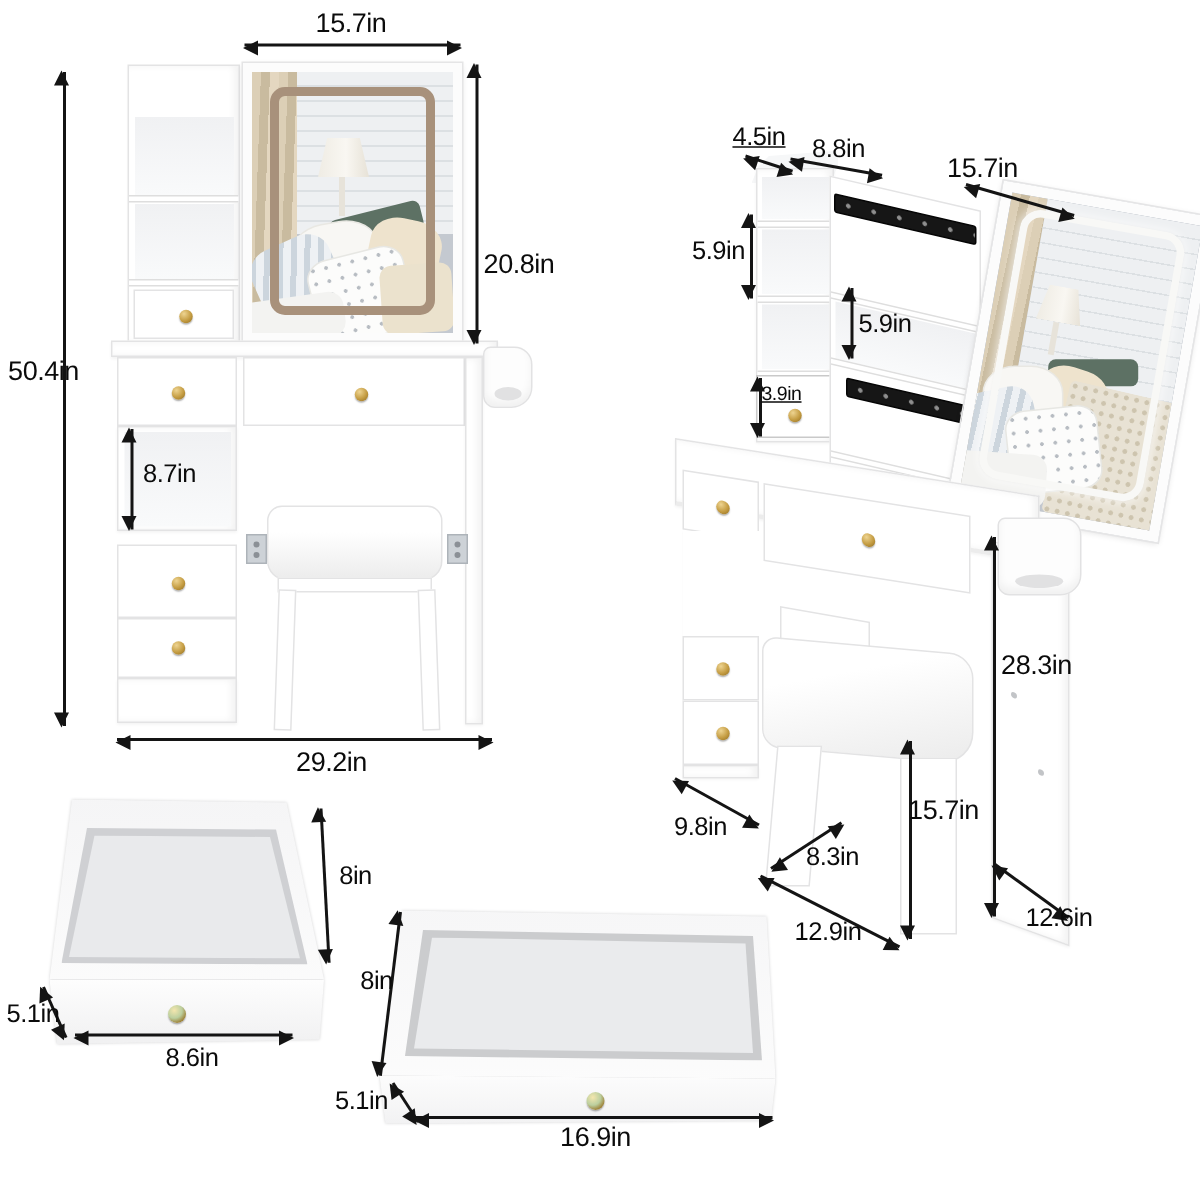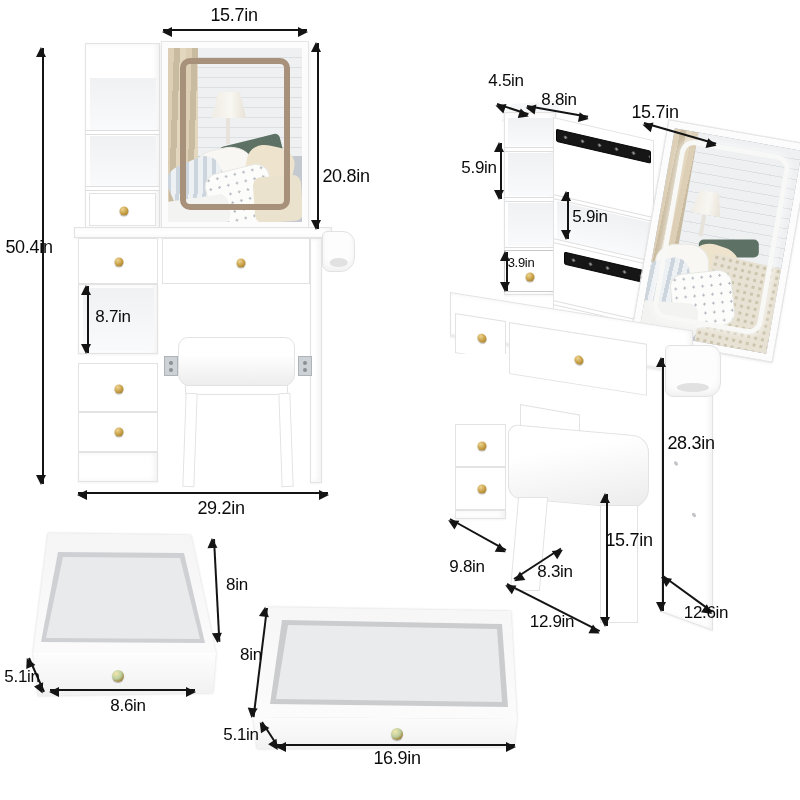--- a/index.html
+++ b/index.html
@@ -2,21 +2,21 @@
 <html><head>
 <meta charset="utf-8">
 <style>
   html,body{margin:0;padding:0;background:#ffffff;}
   #stage{position:relative;width:800px;height:800px;background:#ffffff;overflow:hidden;
          font-family:"Liberation Sans",sans-serif;color:#111;}
   
   .dim{position:absolute;font-size:17px;line-height:1;color:#0b0b0b;white-space:nowrap;
        transform:translate(-50%,-50%);letter-spacing:-0.3px;}
   .dim.big{font-size:18px;}
-  .dim.sm{font-size:13px;}
+  .dim.sm{font-size:13px;text-decoration:underline;}
   .arr{position:absolute;height:0;border-top:2px solid #141414;transform-origin:0 1px;}
   .arr::before,.arr::after{content:"";position:absolute;top:-4px;width:0;height:0;
        border-top:5px solid transparent;border-bottom:5px solid transparent;}
   .arr::before{left:-1px;border-right:10px solid #141414;}
   .arr::after{right:-1px;border-left:10px solid #141414;}
   
   .wood{position:absolute;background:#ffffff;border:1px solid #e3e3e4;box-sizing:border-box;}
   .panelshade{box-shadow:inset -3px 0 5px rgba(0,0,0,.05),0 1px 2px rgba(0,0,0,.05);}
   .knob{position:absolute;width:9px;height:9px;border-radius:50%;
         background:radial-gradient(circle at 35% 30%,#eed491,#c49c42 55%,#8d6a20);
@@ -221,37 +221,37 @@
 
     <div class="wood panelshade" style="left:661px;top:360px;width:52px;height:252px;transform:skewY(20deg);transform-origin:left top;">
       <span class="screw" style="left:12px;top:95px;"></span>
       <span class="screw" style="left:30px;top:140px;"></span>
     </div>
     <div class="cup" style="left:665px;top:345px;width:56px;height:52px;">
         <i></i>
       </div>
 
     <div class="arr" style="left:497px;top:103px;width:33px;transform:rotate(18deg);"></div>
-    <div class="dim" style="left:506px;top:80px;">4.5in</div>
+    <div class="dim" style="left:506px;top:91px;text-decoration:underline;">4.5in</div>
     <div class="arr" style="left:527px;top:105px;width:62px;transform:rotate(10deg);"></div>
     <div class="dim" style="left:559px;top:99px;">8.8in</div>
     <div class="arr" style="left:644px;top:122px;width:75px;transform:rotate(16deg);"></div>
     <div class="dim big" style="left:655px;top:112px;">15.7in</div>
     <div class="arr" style="left:501px;top:142px;width:56px;transform:rotate(90deg);"></div>
     <div class="dim" style="left:479px;top:167px;">5.9in</div>
     <div class="arr" style="left:568px;top:191px;width:47px;transform:rotate(90deg);"></div>
     <div class="dim" style="left:590px;top:216px;">5.9in</div>
     <div class="arr" style="left:507px;top:251px;width:39px;transform:rotate(90deg);"></div>
     <div class="dim sm" style="left:521px;top:262px;">3.9in</div>
     <div class="arr" style="left:663px;top:357px;width:253px;transform:rotate(90deg);"></div>
     <div class="dim big" style="left:691px;top:443px;">28.3in</div>
     <div class="arr" style="left:607px;top:493px;width:132px;transform:rotate(90deg);"></div>
     <div class="dim big" style="left:629px;top:540px;">15.7in</div>
     <div class="arr" style="left:450px;top:518px;width:64px;transform:rotate(29deg);"></div>
-    <div class="dim" style="left:467px;top:551px;margin-top:15px;">9.8in</div>
+    <div class="dim" style="left:467px;top:551px;">9.8in</div>
     <div class="arr" style="left:514px;top:578px;width:56px;transform:rotate(-33deg);"></div>
     <div class="dim" style="left:555px;top:571px;">8.3in</div>
     <div class="arr" style="left:507px;top:583px;width:104px;transform:rotate(27deg);"></div>
     <div class="dim" style="left:552px;top:621px;">12.9in</div>
     <div class="arr" style="left:663px;top:575px;width:61px;transform:rotate(36deg);"></div>
     <div class="dim" style="left:706px;top:612px;">12.6in</div>
   </div>
 
   <div style="position:absolute;left:33px;top:530px;width:185px;height:168px;filter:drop-shadow(0 0 1px #d4d4d5);">
     <div class="clip" style="left:0;top:0;width:185px;height:168px;background:linear-gradient(180deg,#f5f5f6,#fdfdfd);

